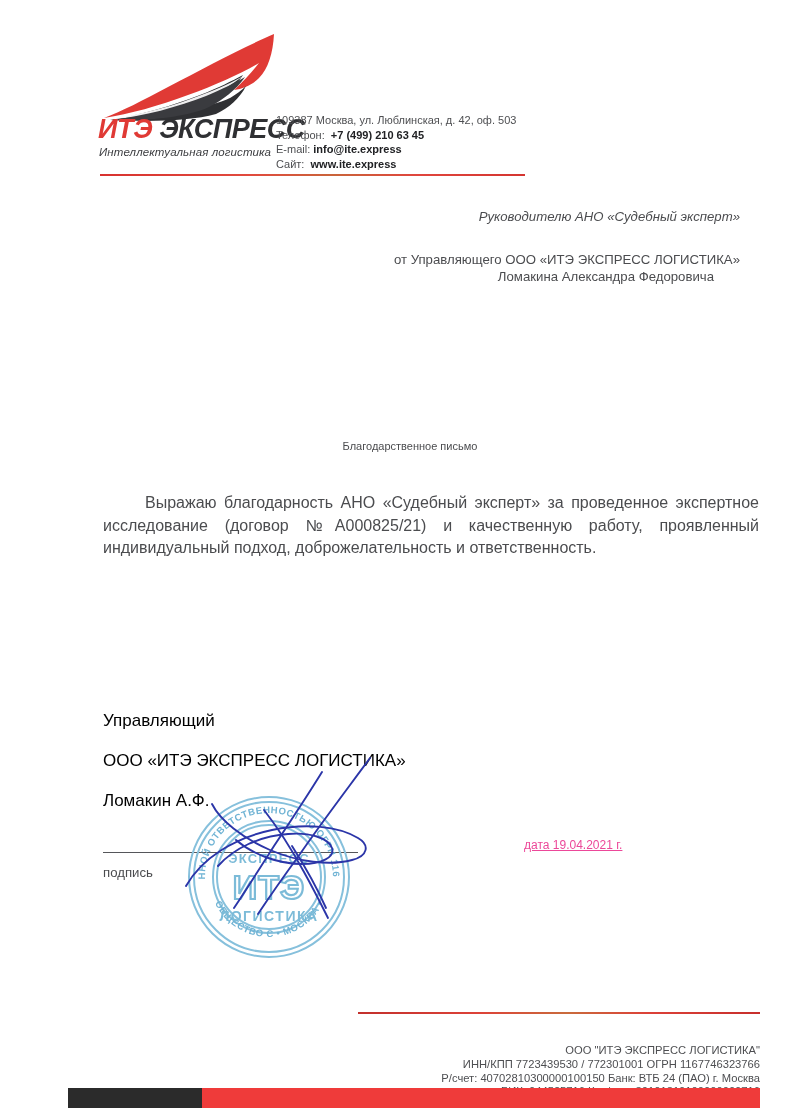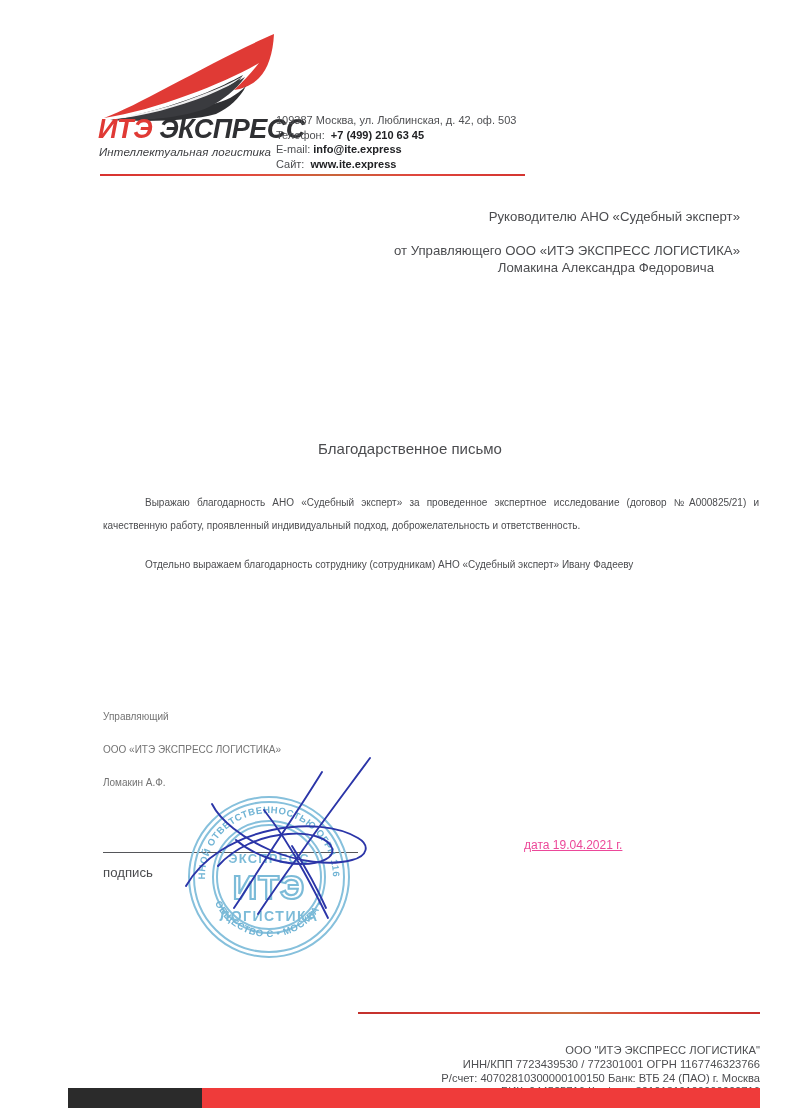--- a/index.html
+++ b/index.html
@@ -93,60 +93,60 @@
     position: absolute;
     right: 46px;
     top: 208px;
     width: 420px;
     text-align: right;
     font-size: 13.2px;
     color: #4b4c4f;
     line-height: 17px;
   }
   .recipient .r-line { display: block; white-space: nowrap; }
-  .recipient .r-to { margin-bottom: 17px; }
+  .recipient .r-to { margin-bottom: 26px; font-style: italic; }
   .recipient .r-sub { margin-right: 26px; }
 
   
   .doc-title {
     position: absolute;
     left: 0;
     top: 440px;
     width: 786px;
     text-align: center;
-    font-size: 15px;
+    font-size: 11px;
     color: #4b4c4f;
     padding-left: 34px;
     box-sizing: border-box;
   }
 
   
   .body-text {
     position: absolute;
     left: 103px;
     top: 492px;
     width: 656px;
-    font-size: 10px;
+    font-size: 16px;
     color: #4b4c4f;
     line-height: 22.5px;
     text-align: justify;
   }
   .body-text p {
     margin: 0 0 17px 0;
     text-indent: 42px;
   }
   .body-text p:last-child { margin-bottom: 0; }
 
   
   .sign-block {
     position: absolute;
     left: 103px;
     top: 712px;
-    font-size: 10px;
-    color: #737373;
+    font-size: 17px;
+    color: #000000;
     line-height: 1;
   }
   .sign-block .s-line { display: block; margin-bottom: 23px; white-space: nowrap; }
   .sign-block .s-last { margin-bottom: 16px; }
   .sign-rule {
     position: absolute;
     left: 103px;
     top: 852px;
     width: 255px;
     height: 1px;
@@ -248,21 +248,20 @@
   <div class="recipient">
     <span class="r-line r-to">Руководителю АНО «Судебный эксперт»</span>
     <span class="r-line">от Управляющего ООО «ИТЭ ЭКСПРЕСС ЛОГИСТИКА»</span>
     <span class="r-line r-sub">Ломакина Александра Федоровича</span>
   </div>
 
   <div class="doc-title">Благодарственное письмо</div>
 
   <div class="body-text">
     <p>Выражаю благодарность АНО «Судебный эксперт» за проведенное экспертное исследование (договор №А000825/21) и качественную работу, проявленный индивидуальный подход, доброжелательность и ответственность.</p>
-    <p>Отдельно выражаем благодарность сотруднику (сотрудникам) АНО «Судебный эксперт» Ивану Фадееву</p>
   </div>
 
   <div class="sign-block">
     <span class="s-line">Управляющий</span>
     <span class="s-line">ООО «ИТЭ ЭКСПРЕСС ЛОГИСТИКА»</span>
     <span class="s-line s-last">Ломакин А.Ф.</span>
   </div>
   <div class="sign-label">подпись</div>
   <div class="sign-rule"></div>
   <div class="date-line">дата 19.04.2021 г.</div>

